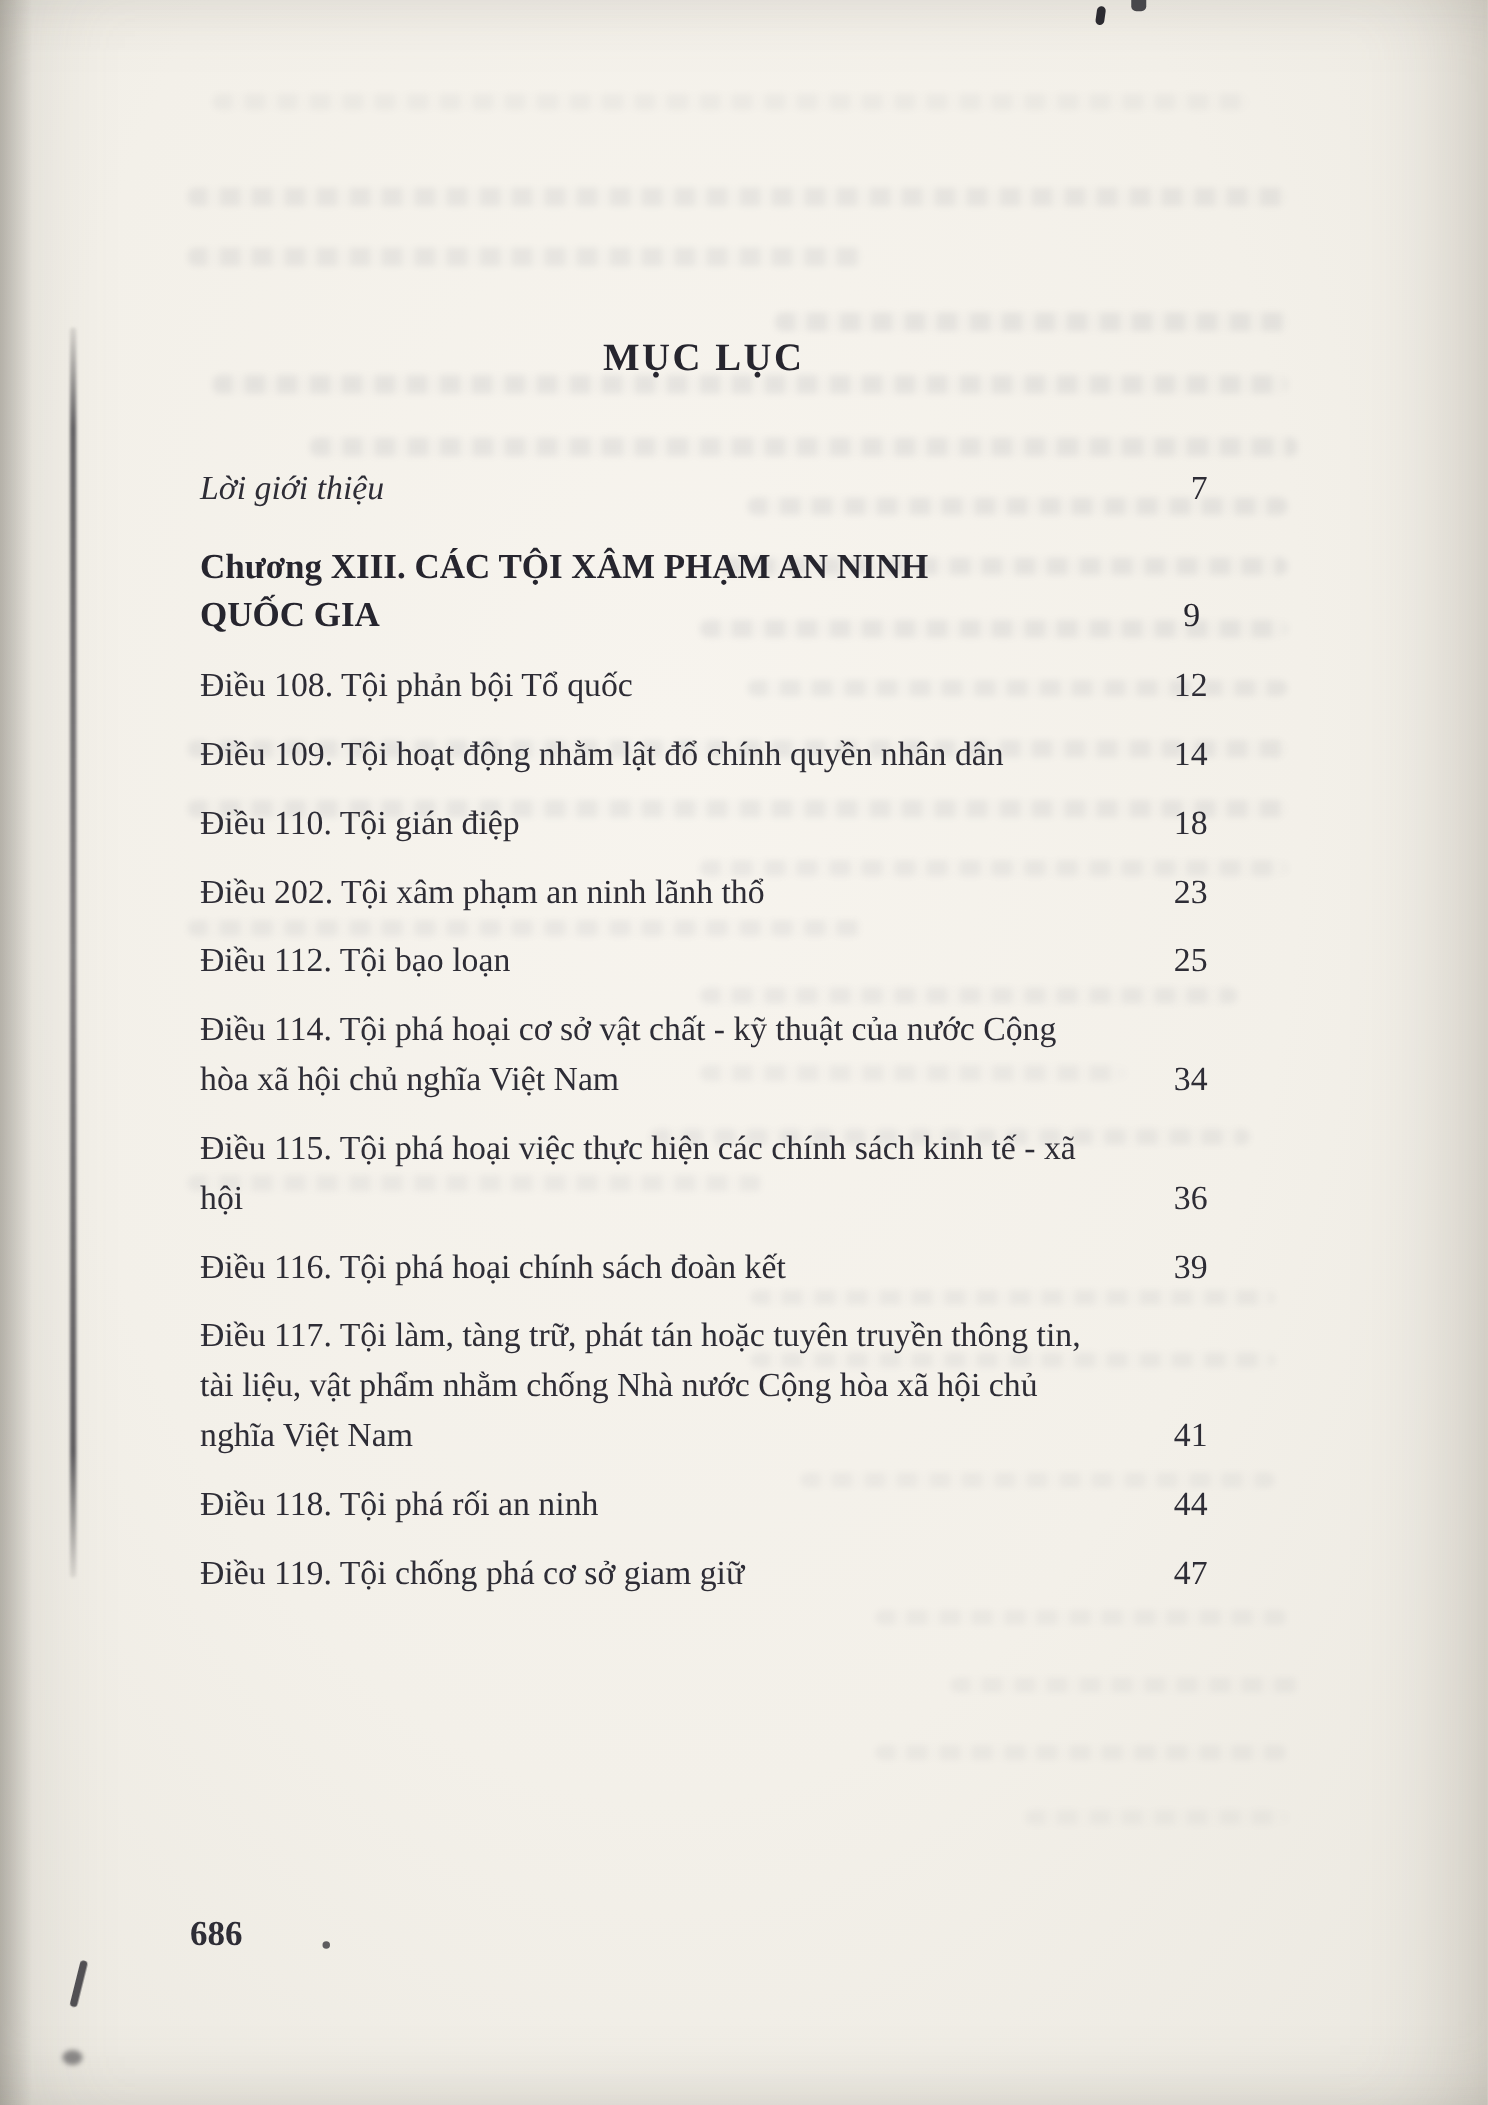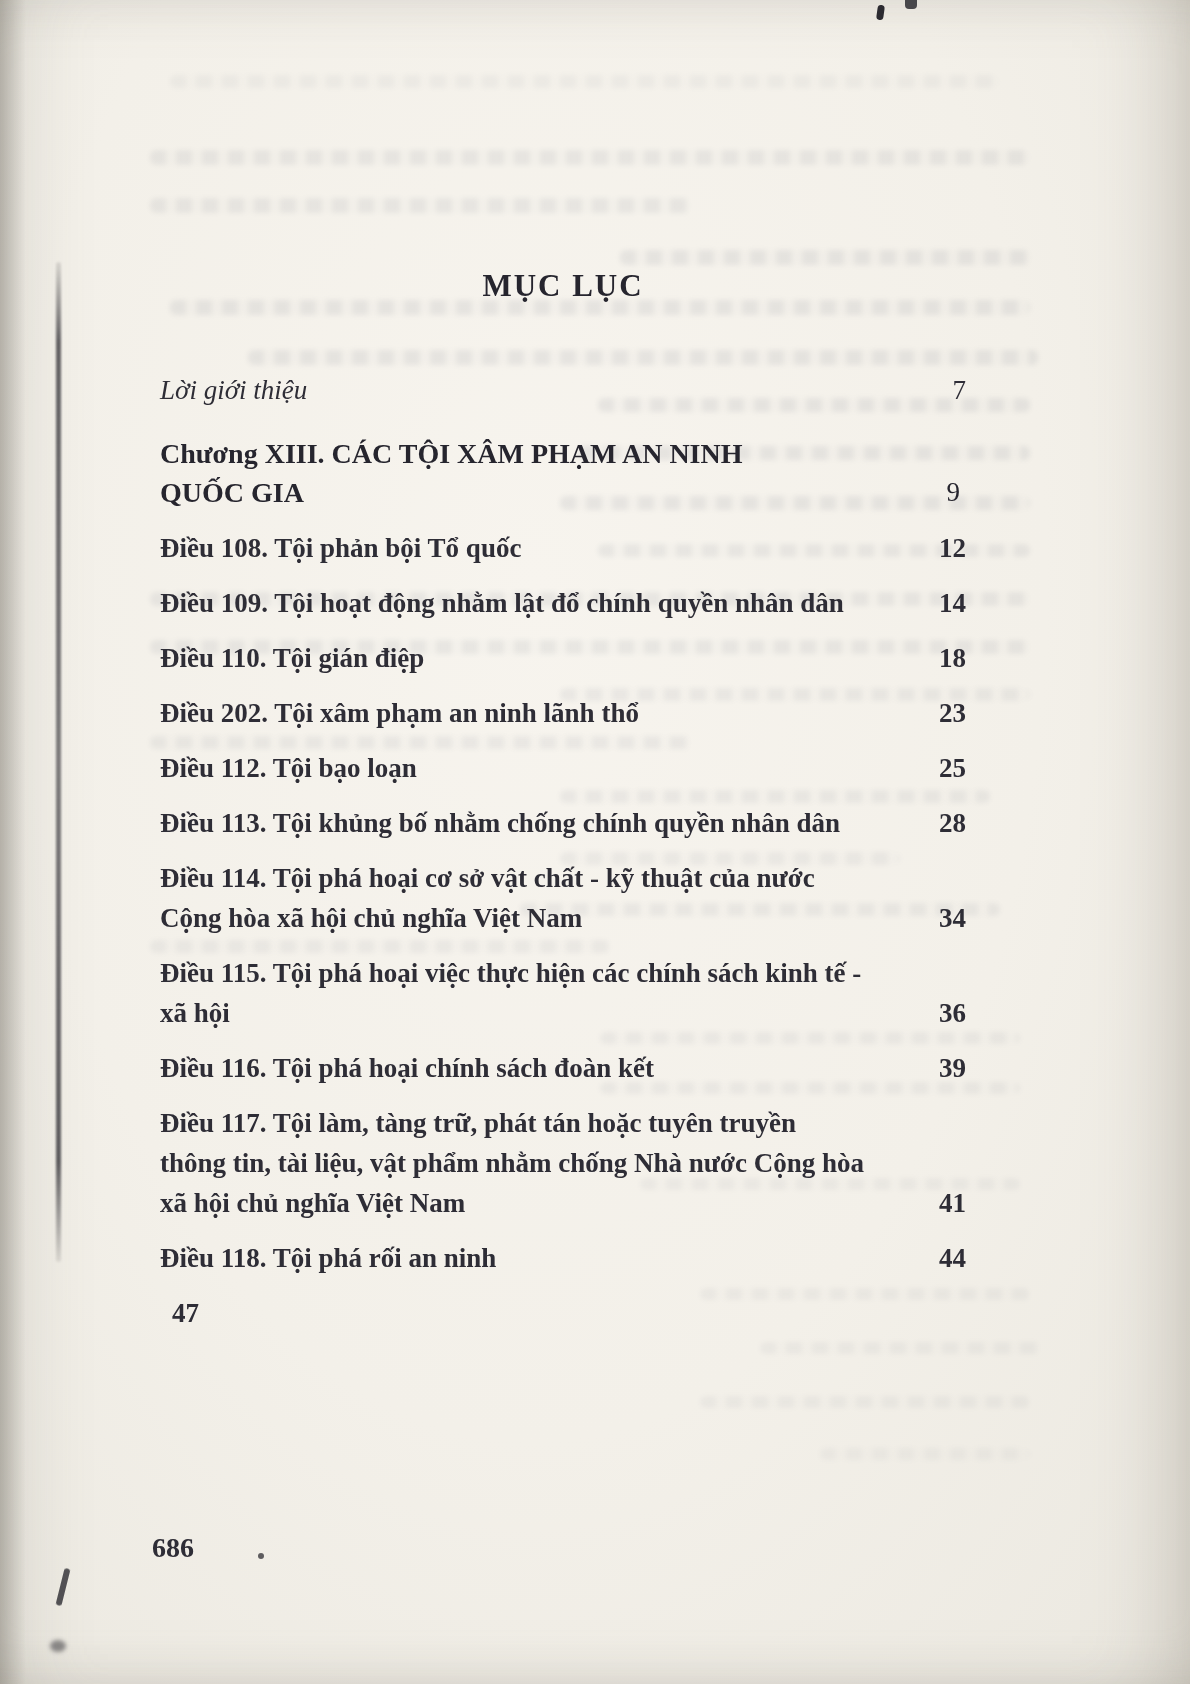--- a/index.html
+++ b/index.html
@@ -38,21 +38,21 @@
   .label { max-width: 705px; }
   .pg { padding-left: 12px; white-space: nowrap; }
   .chapter {
     position: relative; font-weight: bold; font-size: 28px; line-height: 39px;
     text-align: left; padding-right: 88px; margin-bottom: 16px; color: #26252e;
   }
   .chapter-pg {
     position: absolute; right: 6px; bottom: 0;
     font-weight: normal; font-size: 27px;
   }
-  .entries .row { margin-bottom: 15px; font-weight: bold; }
+  .entries .row { margin-bottom: 15px; }
   .footer-page-number {
     position: absolute; left: 152px; top: 1532px;
     font-size: 28px; color: #2e2d36; z-index: 3; font-weight: bold;
   }
   .bleed-layer { position: absolute; inset: 0; z-index: 1; }
   .bleed {
     position: absolute; border-radius: 6px;
     filter: blur(2.5px);
     background: repeating-linear-gradient(90deg,
       rgba(105,110,125,.22) 0px, rgba(105,110,125,.22) 16px,
@@ -148,44 +148,41 @@
       </div>
       <div class="row">
         <span class="label">Điều 202. Tội xâm phạm an ninh lãnh thổ</span>
         <span class="pg">23</span>
       </div>
       <div class="row">
         <span class="label">Điều 112. Tội bạo loạn</span>
         <span class="pg">25</span>
       </div>
       <div class="row">
-        <span class="label">Điều 113. Tội khủng bố nhằm chống chính quyền nhân dân</span>
-        <span class="pg">28</span>
-      </div>
-      <div class="row">
         <span class="label">Điều 114. Tội phá hoại cơ sở vật chất - kỹ thuật của nước Cộng hòa xã hội chủ nghĩa Việt Nam</span>
         <span class="pg">34</span>
       </div>
       <div class="row">
         <span class="label">Điều 115. Tội phá hoại việc thực hiện các chính sách kinh tế - xã hội</span>
         <span class="pg">36</span>
       </div>
       <div class="row">
         <span class="label">Điều 116. Tội phá hoại chính sách đoàn kết</span>
         <span class="pg">39</span>
       </div>
       <div class="row">
         <span class="label">Điều 117. Tội làm, tàng trữ, phát tán hoặc tuyên truyền thông tin, tài liệu, vật phẩm nhằm chống Nhà nước Cộng hòa xã hội chủ nghĩa Việt Nam</span>
         <span class="pg">41</span>
       </div>
       <div class="row">
         <span class="label">Điều 118. Tội phá rối an ninh</span>
         <span class="pg">44</span>
       </div>
       <div class="row">
+        <span class="label">Điều 119. Tội chống phá cơ sở giam giữ</span>
         <span class="pg">47</span>
       </div>
     </div>
 
   </div>
 
   <div class="footer-page-number">686</div>
 
 </div>
 

